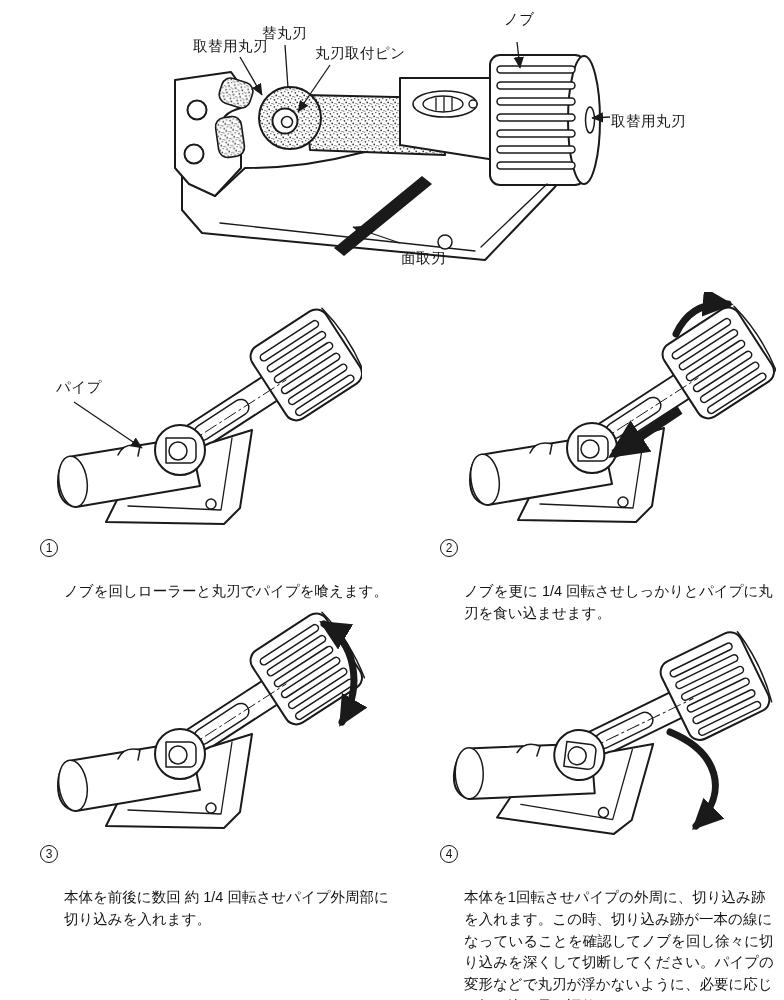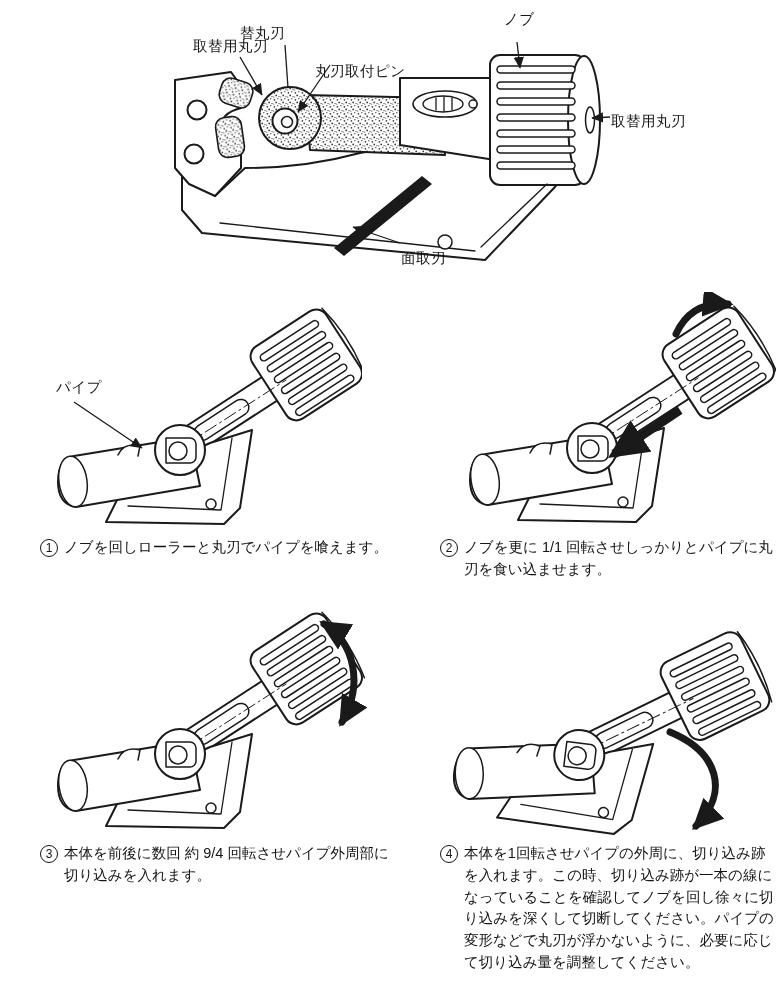--- a/index.html
+++ b/index.html
@@ -34,21 +34,21 @@
     flex: 0 0 auto;
     width: 18px;
     height: 18px;
     margin-top: 2px;
     border: 1.3px solid #141414;
     border-radius: 50%;
     font-size: 12px;
     line-height: 16px;
     text-align: center;
   }
-  .cap-text { flex: 1; }
+  .cap-text { flex: 1; margin-top: 44px; }
 </style>
 </head>
 <body>
 
 <div class="page">
 
   <svg width="0" height="0" style="position:absolute" aria-hidden="true">
     <defs>
       <pattern id="stip" width="7" height="7" patternUnits="userSpaceOnUse">
         <rect width="7" height="7" fill="#ffffff"></rect>
@@ -145,22 +145,22 @@
       <line x1="100" y1="43" x2="122" y2="81" marker-end="url(#mSmall)"></line>
       <line x1="145" y1="31" x2="148" y2="74"></line>
       <line x1="190" y1="51" x2="158" y2="98" marker-end="url(#mSmall)"></line>
       <line x1="377" y1="28" x2="380" y2="54" marker-end="url(#mSmall)"></line>
       <line x1="470" y1="103" x2="452" y2="104" marker-end="url(#mSmall)"></line>
       <line x1="260" y1="229" x2="213" y2="213" marker-end="url(#mSmall)"></line>
     </g>
   </svg>
 
   <span class="part-label" style="left:193px; top:37px">取替用丸刃</span>
-  <span class="part-label" style="left:240px; top:24px">替丸刃</span>
-  <span class="part-label" style="left:315px; top:62px">丸刃取付ピン</span>
+  <span class="part-label" style="left:262px; top:24px">替丸刃</span>
+  <span class="part-label" style="left:315px; top:44px">丸刃取付ピン</span>
   <span class="part-label" style="left:504px; top:10px">ノブ</span>
   <span class="part-label" style="left:611px; top:112px">取替用丸刃</span>
   <span class="part-label" style="left:401px; top:249px">面取刃</span>
 
   <svg class="art" style="left:28px; top:296px" width="334" height="242" viewBox="0 0 334 242">
     <use href="#cutter" transform="translate(0,14)"></use>
     <line x1="46" y1="106" x2="114" y2="152" stroke="#1a1a1a" stroke-width="1.3" marker-end="url(#mSmall)"></line>
   </svg>
   <span class="part-label" style="left:56px; top:378px">パイプ</span>
 
@@ -180,26 +180,26 @@
     <path d="M 244,116 C 292,136 304,176 270,210" stroke="#1a1a1a" stroke-width="7" fill="none" stroke-linecap="round" marker-end="url(#mBig)"></path>
   </svg>
 
   <div class="caption" style="left:40px; top:537px; width:352px">
     <span class="cap-num">1</span>
     <span class="cap-text">ノブを回しローラーと丸刃でパイプを喰えます。</span>
   </div>
 
   <div class="caption" style="left:440px; top:537px; width:336px">
     <span class="cap-num">2</span>
-    <span class="cap-text">ノブを更に 1/1 回転させしっかりとパイプに丸刃を食い込ませます。</span>
+    <span class="cap-text">ノブを更に 1/4 回転させしっかりとパイプに丸刃を食い込ませます。</span>
   </div>
 
   <div class="caption" style="left:40px; top:843px; width:352px">
     <span class="cap-num">3</span>
-    <span class="cap-text">本体を前後に数回 約 9/4 回転させパイプ外周部に切り込みを入れます。</span>
+    <span class="cap-text">本体を前後に数回 約 1/4 回転させパイプ外周部に切り込みを入れます。</span>
   </div>
 
   <div class="caption" style="left:440px; top:843px; width:338px">
     <span class="cap-num">4</span>
     <span class="cap-text">本体を1回転させパイプの外周に、切り込み跡を入れます。この時、切り込み跡が一本の線になっていることを確認してノブを回し徐々に切り込みを深くして切断してください。パイプの変形などで丸刃が浮かないように、必要に応じて切り込み量を調整してください。</span>
   </div>
 
 </div>
 
 </body></html>

